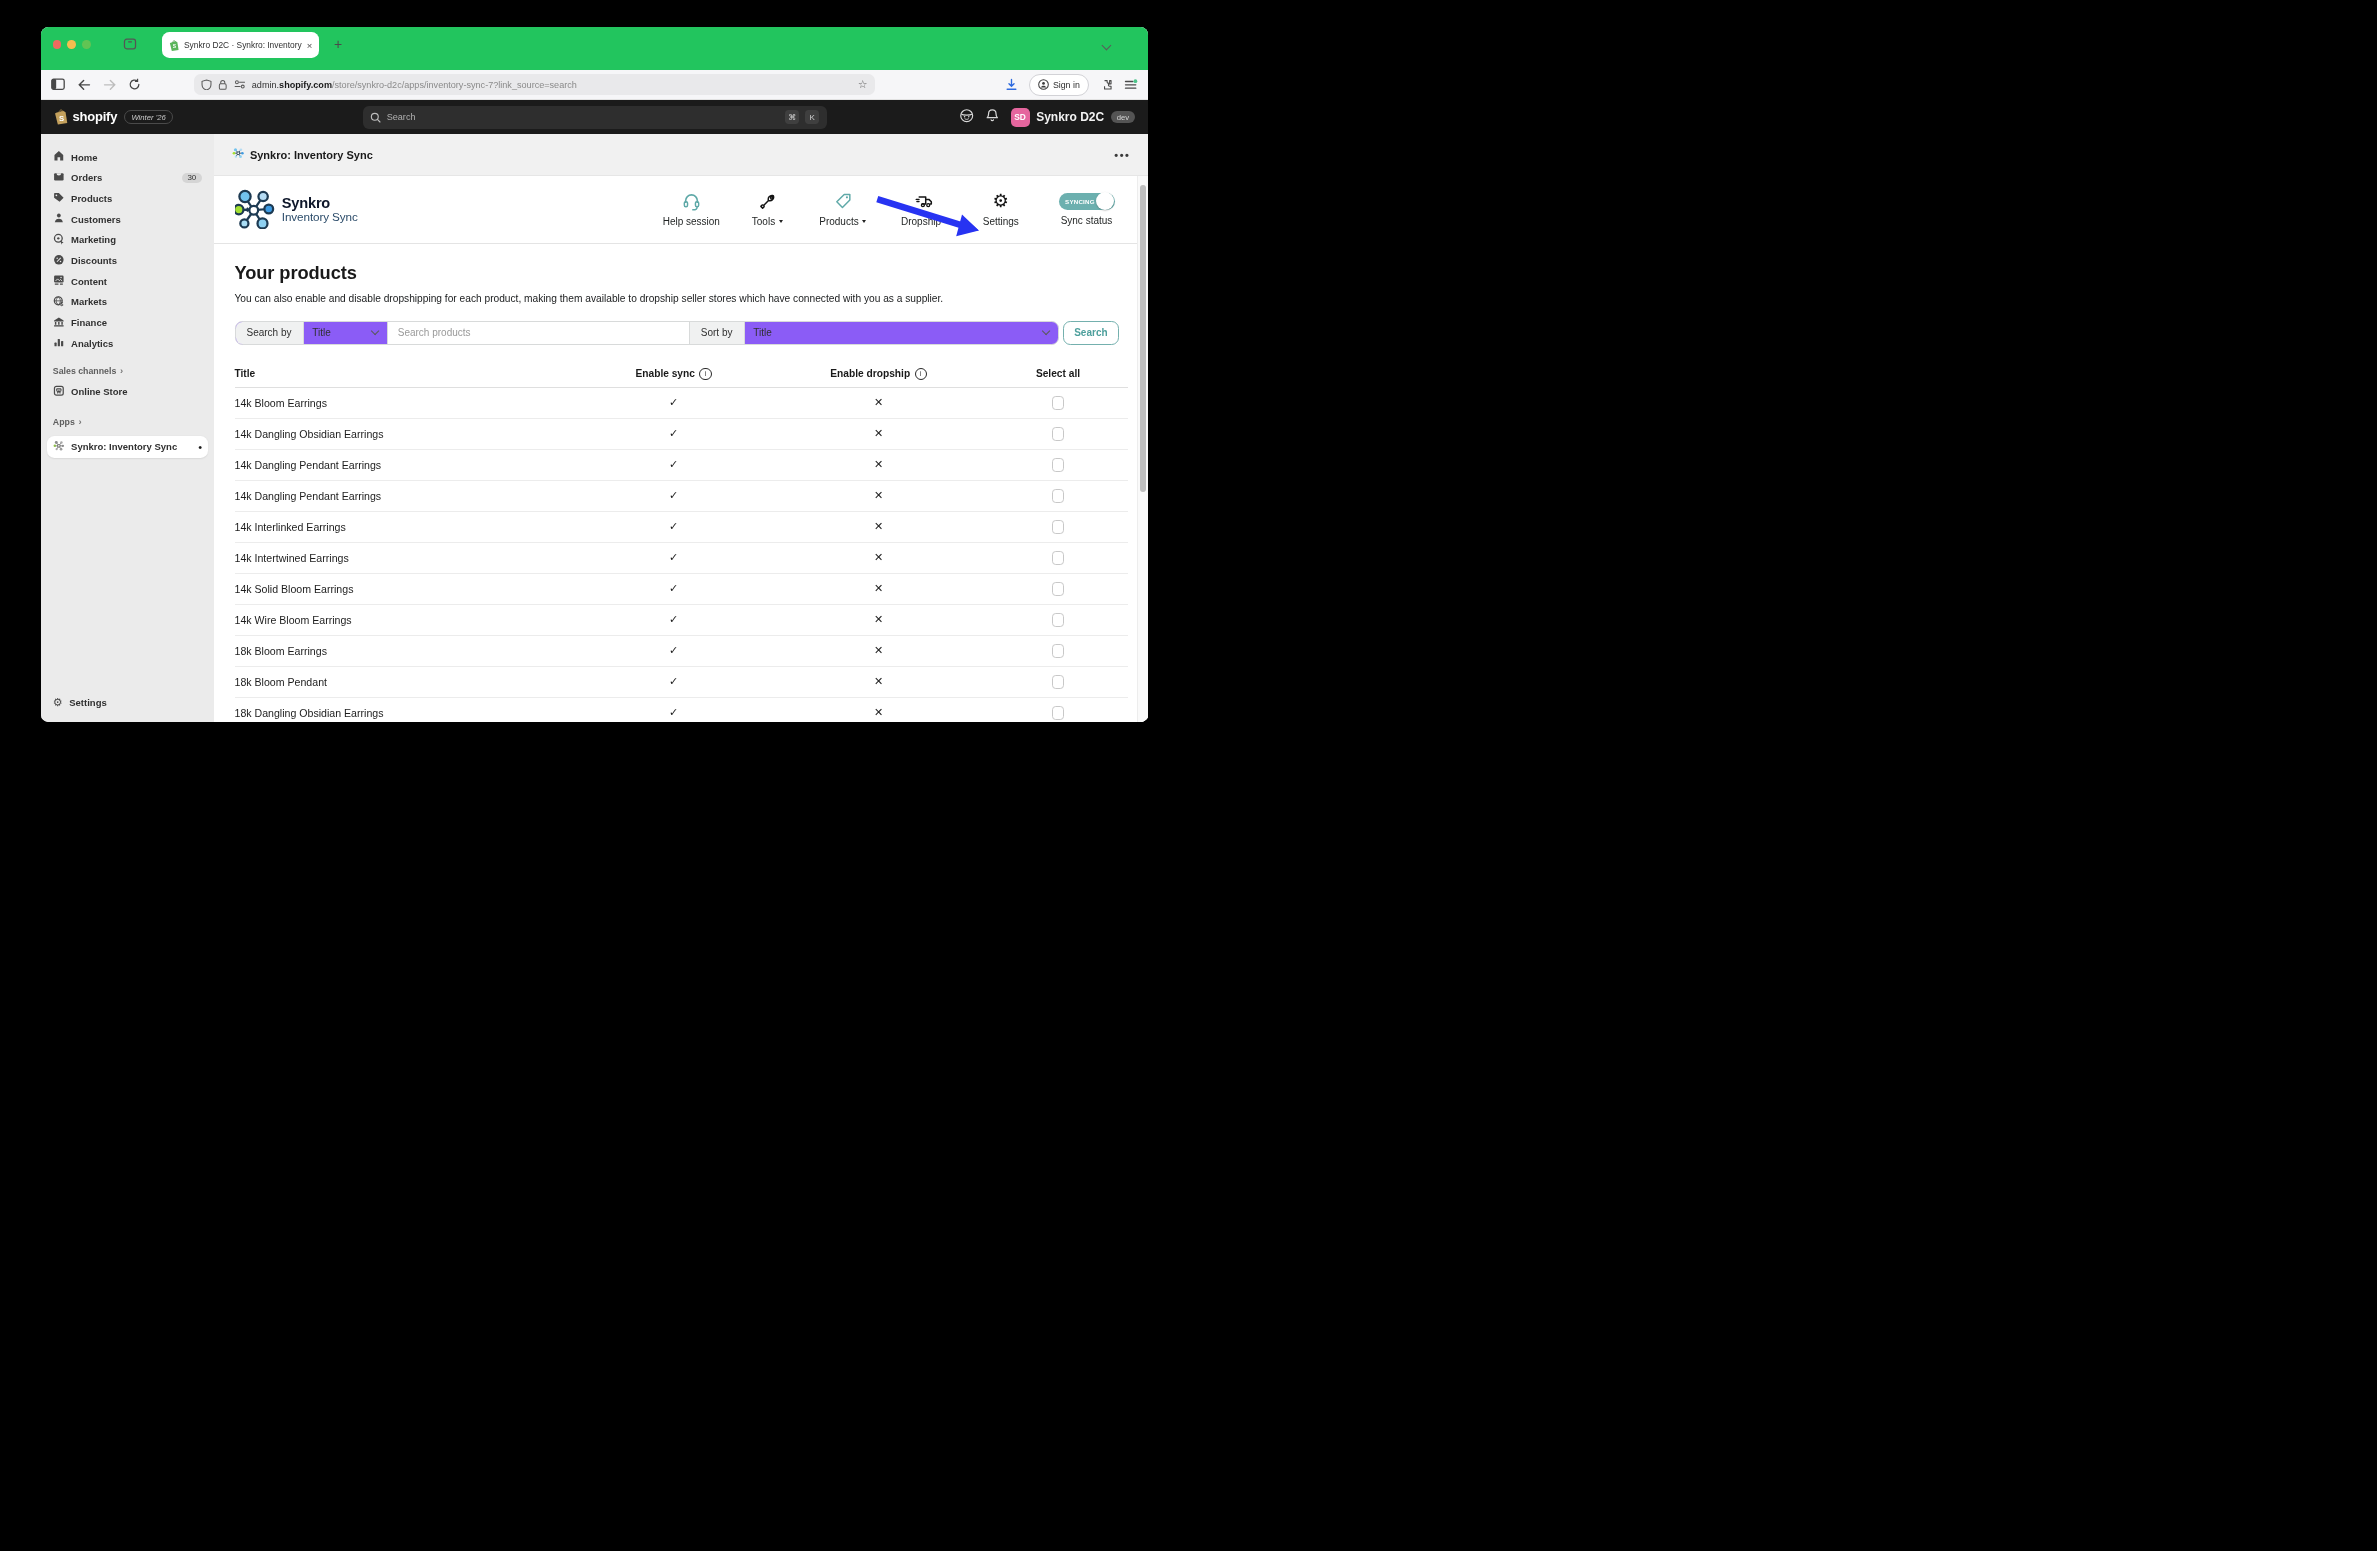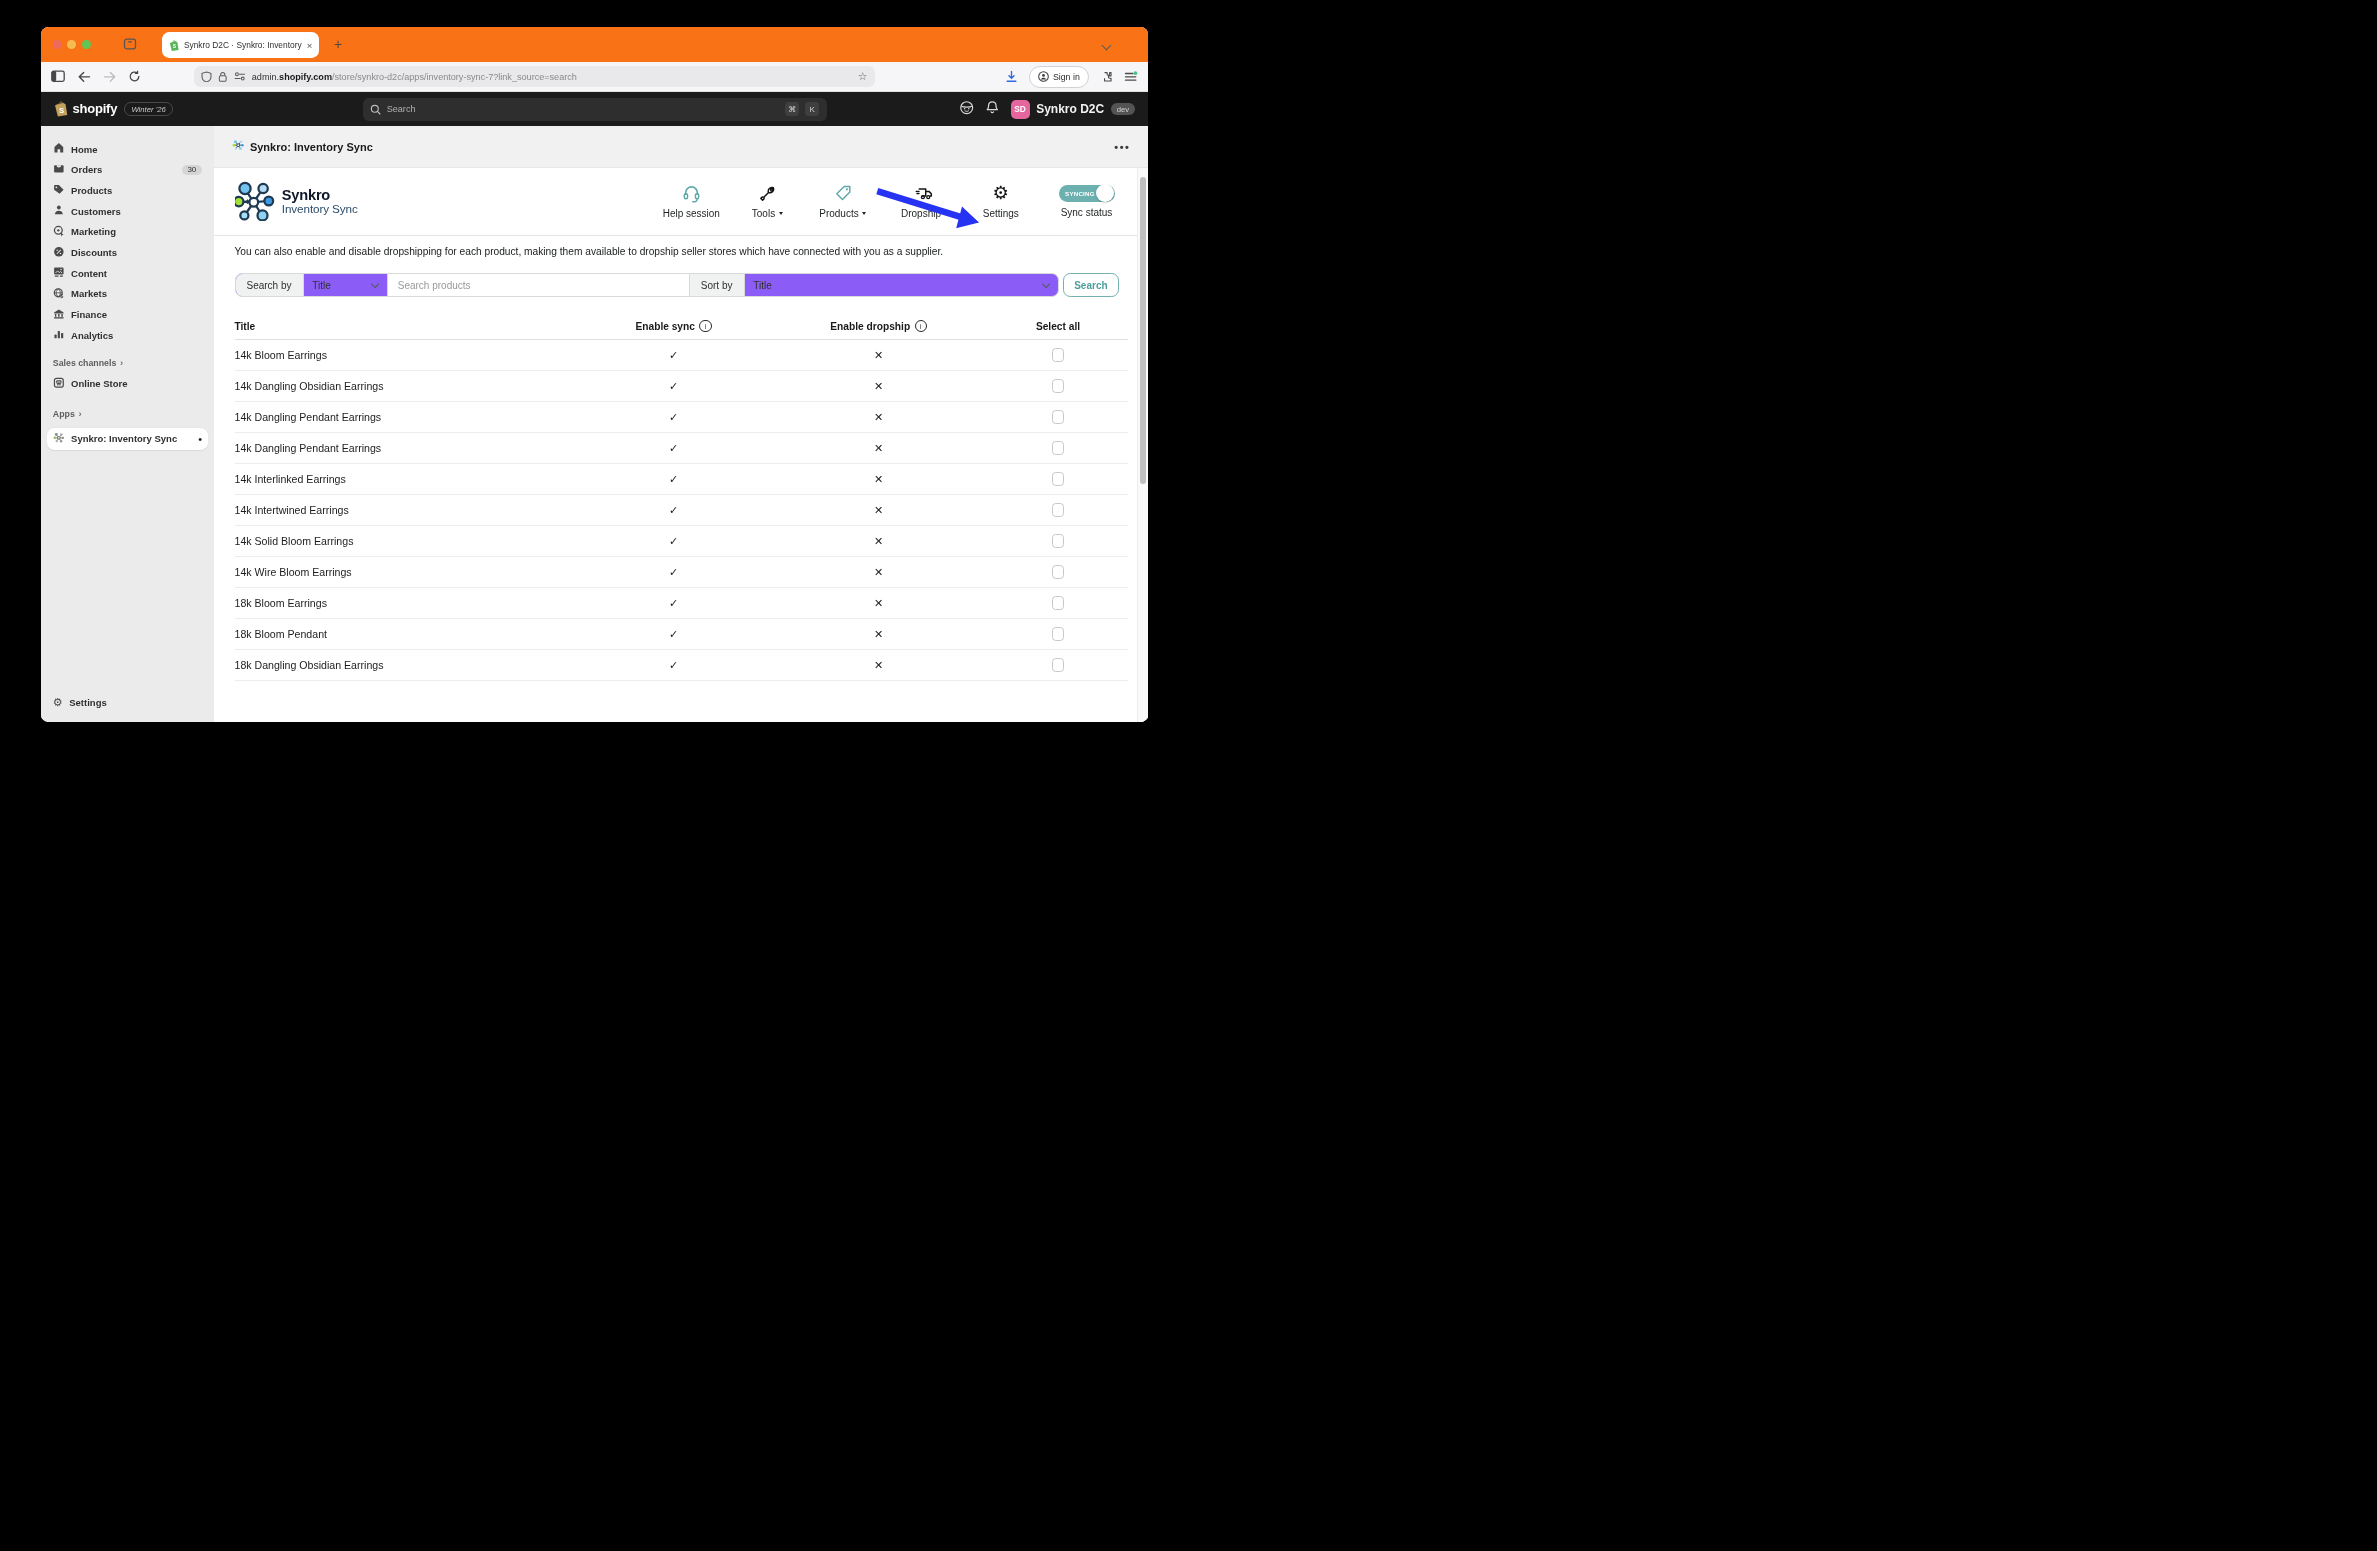--- a/index.html
+++ b/index.html
@@ -1,20 +1,20 @@
 <!DOCTYPE html>
 <html style="font-size:11.7px"><head>
 <meta charset="utf-8">
 <style>
   html,body{margin:0;padding:0;background:#000;}
   body{width:1189px;height:776px;position:relative;font-family:"Liberation Sans",sans-serif;overflow:hidden;}
   .window{position:absolute;left:41px;top:27px;width:1107px;height:695px;border-radius:7.3px;overflow:hidden;
           background:#fff;display:flex;flex-direction:column;box-shadow:0 18.3px 51px rgba(0,0,0,.6);}
   
-  .tabbar{height:35px;background:#f97316;position:relative;flex:none;}
+  .tabbar{height:43px;background:#22c55e;position:relative;flex:none;text-align:right;}
   .lights{position:absolute;left:11.7px;top:13px;display:flex;gap:5.9px;}
   .light{width:8.8px;height:8.8px;border-radius:50%;}
   .l-red{background:#ee6a5f}.l-yellow{background:#f5bd4f}.l-green{background:#61c454}
   .tray{position:absolute;left:82px;top:10.2px;}
   .tab{position:absolute;left:121px;top:5.1px;width:157px;height:26px;background:#fff;border-radius:7.3px;
        display:flex;align-items:center;gap:5.1px;padding:0 6.6px;box-sizing:border-box;}
   .tab-title{font-size:8.4px;color:#303030;white-space:nowrap;overflow:hidden;flex:1;}
   .tab-close{font-size:9.5px;color:#4a4a4a;cursor:default;}
   .newtab{position:absolute;left:293px;top:8.8px;font-size:14px;color:#4a4a4a;font-weight:300;}
   .tab-chevron{position:absolute;right:38px;top:15.4px;width:5.9px;height:5.9px;border-right:1.2px solid #5a5a5a;border-bottom:1.2px solid #5a5a5a;transform:rotate(45deg);}
@@ -490,20 +490,21 @@
           <div class="nav-item" style="width:82px;">
             <div class="toggle">
               <span class="tlab">SYNCING</span>
               <span class="knob"></span>
             </div>
             <span class="nlab">Sync status</span>
           </div>
         </div>
 
         <div class="content">
+          <h1 class="pagetitle">Your products</h1>
           <div class="desc">
             <div>You can also enable and disable dropshipping for each product, making them available to dropship seller stores which have connected with you as a supplier.</div>
           </div>
 
           <div class="searchrow">
             <div class="sbar">
               <div class="seg seg-gray">Search by</div>
               <div class="seg seg-sel" style="width:84px;">
                 <span>Title</span>
                 <span class="chev"></span>

